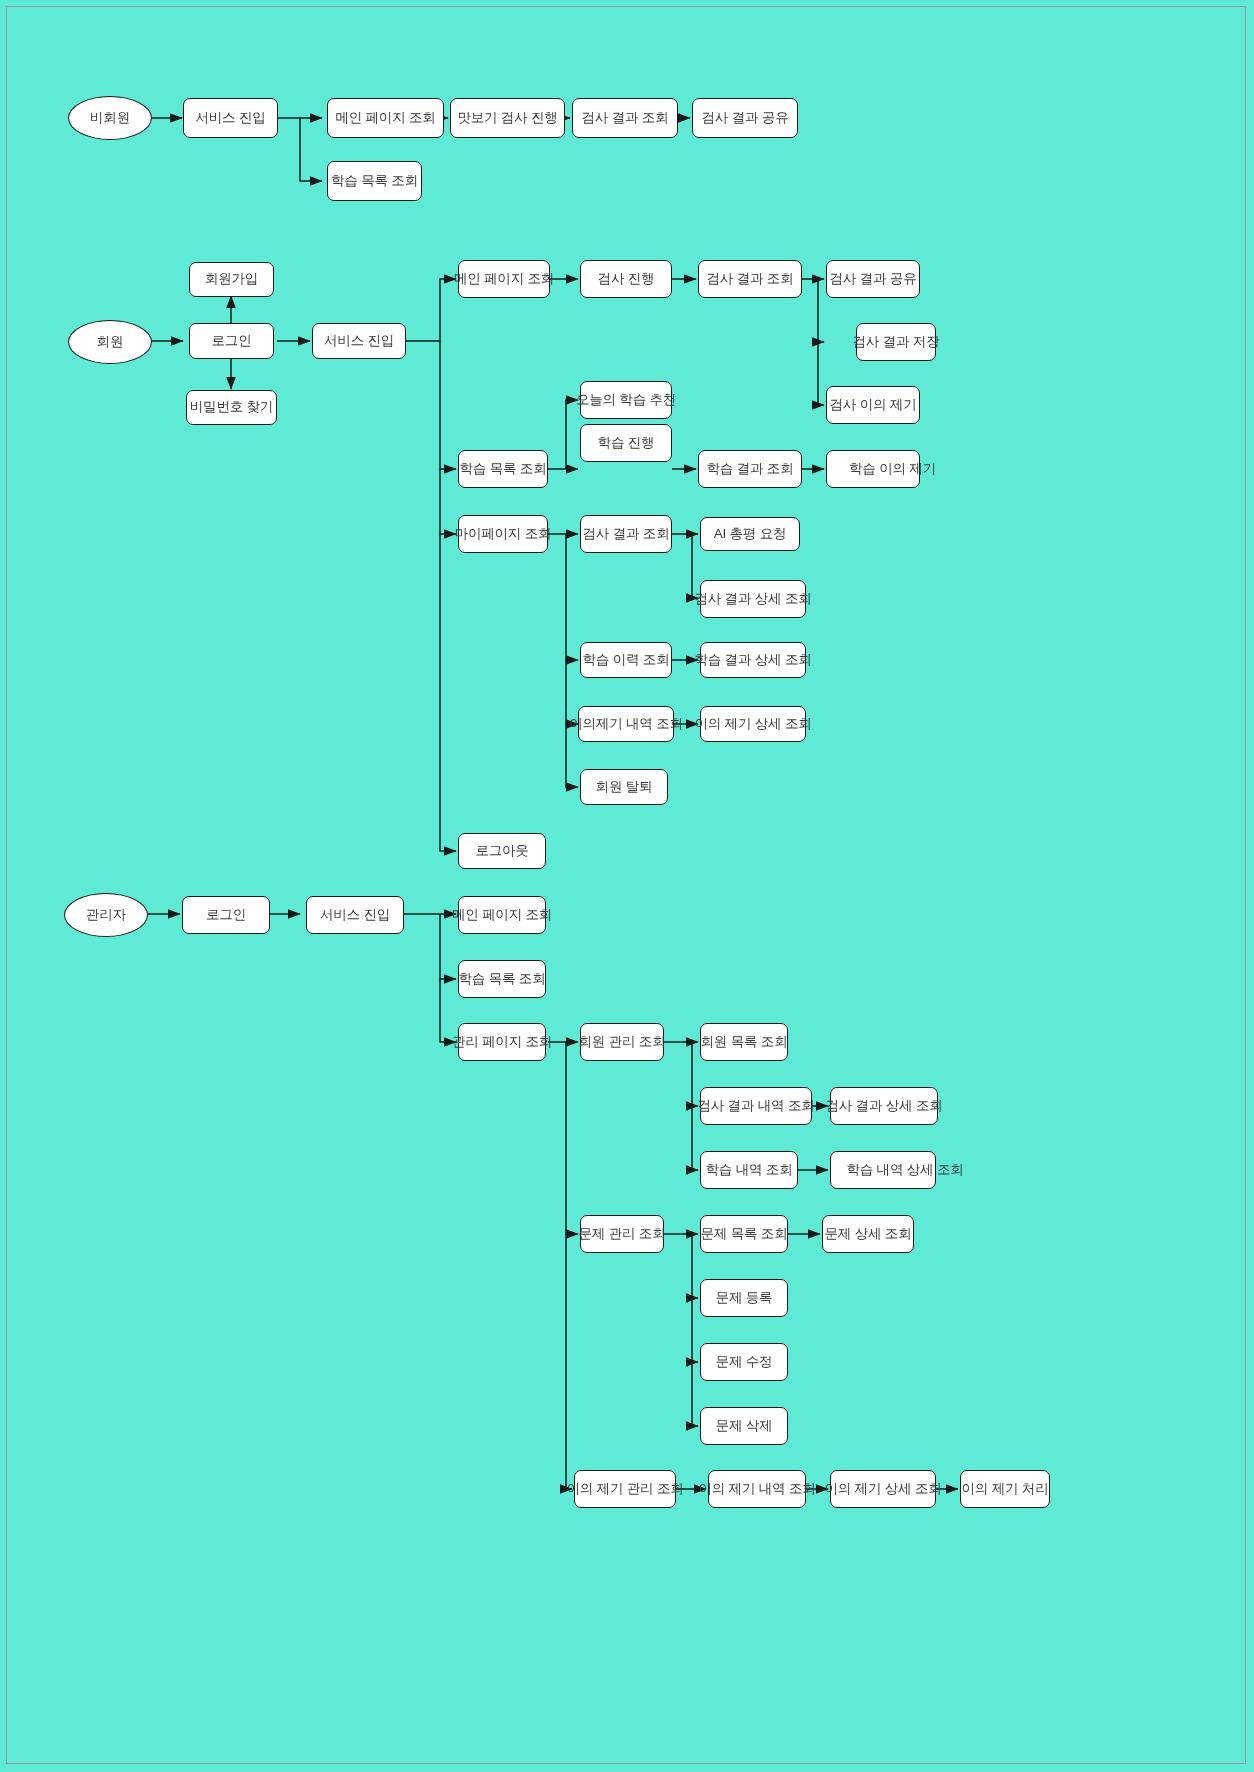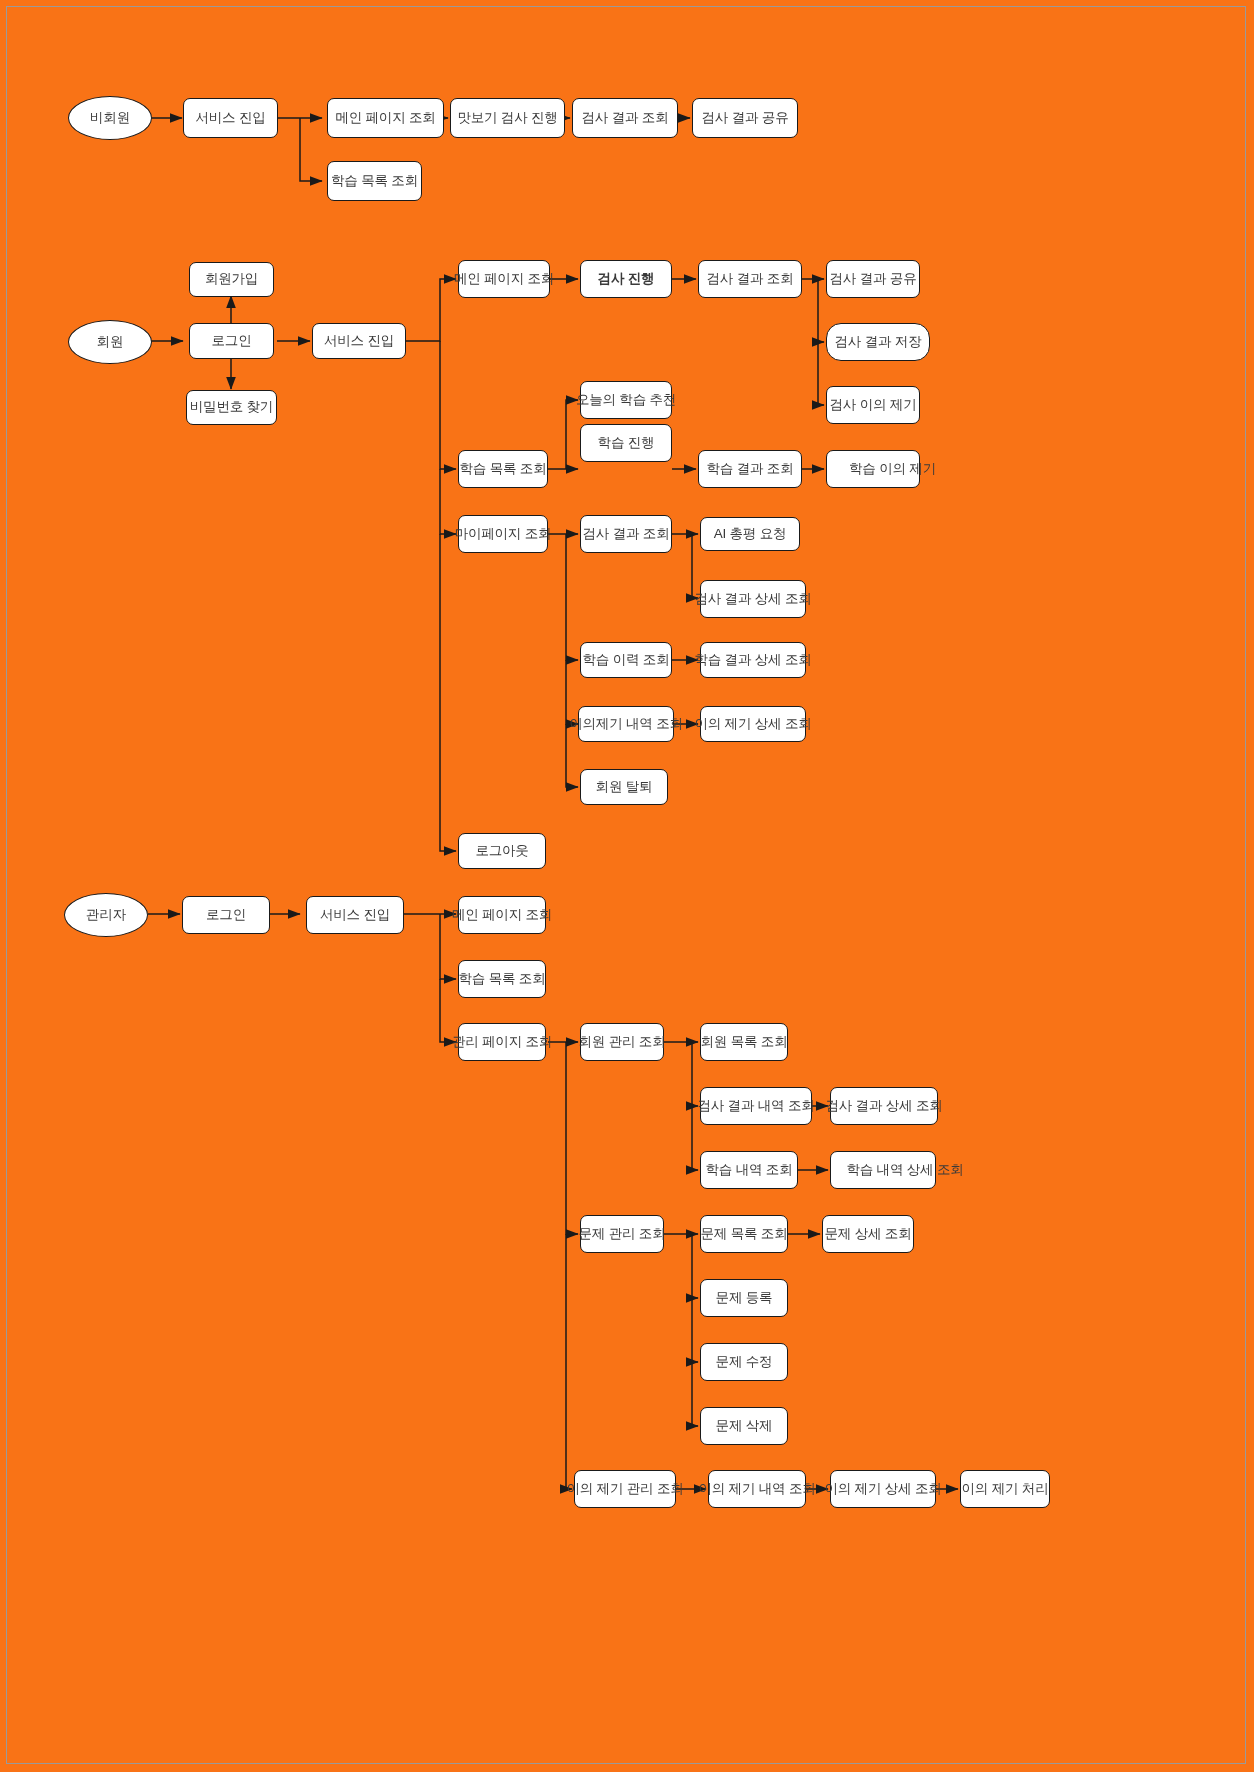--- a/index.html
+++ b/index.html
@@ -7,21 +7,21 @@
     padding: 0;
     background: #ffffff;
   }
   body {
     font-family: "Liberation Sans", "DejaVu Sans", sans-serif;
   }
   #page {
     position: relative;
     width: 1254px;
     height: 1772px;
-    background: #f97316;
+    background: #5eead4;
     overflow: hidden;
   }
   
   #page-frame {
     position: absolute;
     left: 6px;
     top: 6px;
     width: 1240px;
     height: 1758px;
     border: 1px solid #9a9a9a;
@@ -154,24 +154,24 @@
   <div class="node" style="left:692px; top:98px;  width:106px; height:40px;">검사 결과 공유</div>
   <div class="node" style="left:327px; top:161px; width:95px;  height:40px;">학습 목록 조회</div>
 
   <div class="actor" style="left:68px;  top:320px; width:84px;  height:44px;">회원</div>
   <div class="node" style="left:189px; top:262px; width:85px;  height:35px;">회원가입</div>
   <div class="node" style="left:189px; top:323px; width:85px;  height:36px;">로그인</div>
   <div class="node" style="left:186px; top:390px; width:91px;  height:35px;">비밀번호 찾기</div>
   <div class="node" style="left:312px; top:323px; width:94px;  height:36px;">서비스 진입</div>
 
   <div class="node" style="left:458px; top:260px; width:92px;  height:38px;">메인 페이지 조회</div>
-  <div class="node" style="left:580px; top:260px; width:92px;  height:38px;font-weight:bold;">검사 진행</div>
+  <div class="node" style="left:580px; top:260px; width:92px;  height:38px;">검사 진행</div>
   <div class="node" style="left:698px; top:260px; width:104px; height:38px;">검사 결과 조회</div>
   <div class="node" style="left:826px; top:260px; width:94px;  height:38px;">검사 결과 공유</div>
-  <div class="node" style="left:826px; top:323px; width:104px;  height:38px;border-radius:15px;">검사 결과 저장</div>
+  <div class="node" style="left:856px; top:323px; width:80px;  height:38px;">검사 결과 저장</div>
   <div class="node" style="left:826px; top:386px; width:94px;  height:38px;">검사 이의 제기</div>
 
   <div class="node" style="left:580px; top:381px; width:92px;  height:38px;">오늘의 학습 추천</div>
   <div class="node" style="left:458px; top:450px; width:90px;  height:38px;">학습 목록 조회</div>
   <div class="node" style="left:580px; top:424px; width:92px;  height:38px;">학습 진행</div>
   <div class="node" style="left:698px; top:450px; width:104px; height:38px;">학습 결과 조회</div>
   <div class="node" style="left:826px; top:450px; width:94px;  height:38px;padding-left:39px;">학습 이의 제기</div>
 
   <div class="node" style="left:458px; top:515px; width:90px;  height:38px;">마이페이지 조회</div>
   <div class="node" style="left:580px; top:515px; width:92px;  height:38px;">검사 결과 조회</div>

